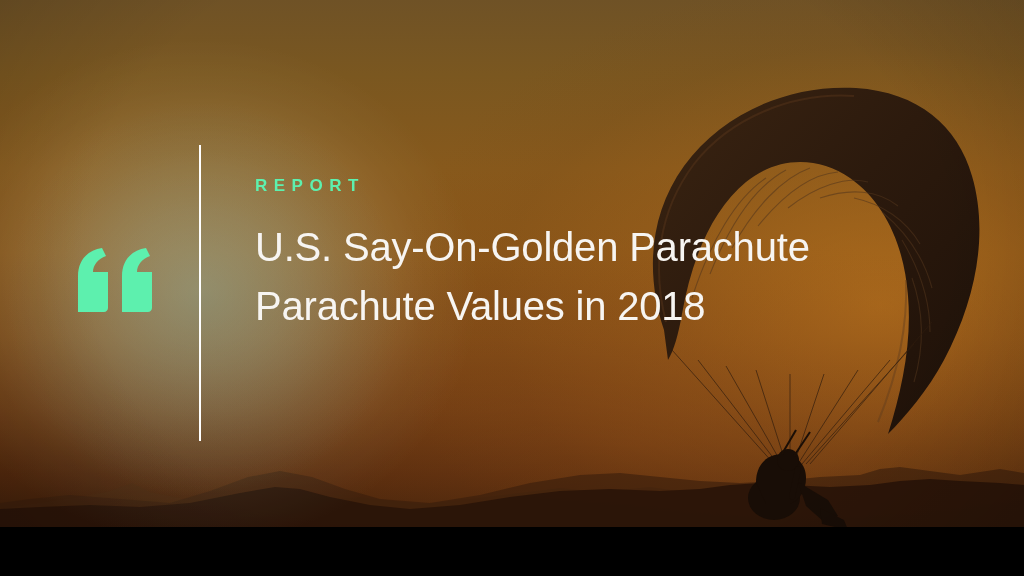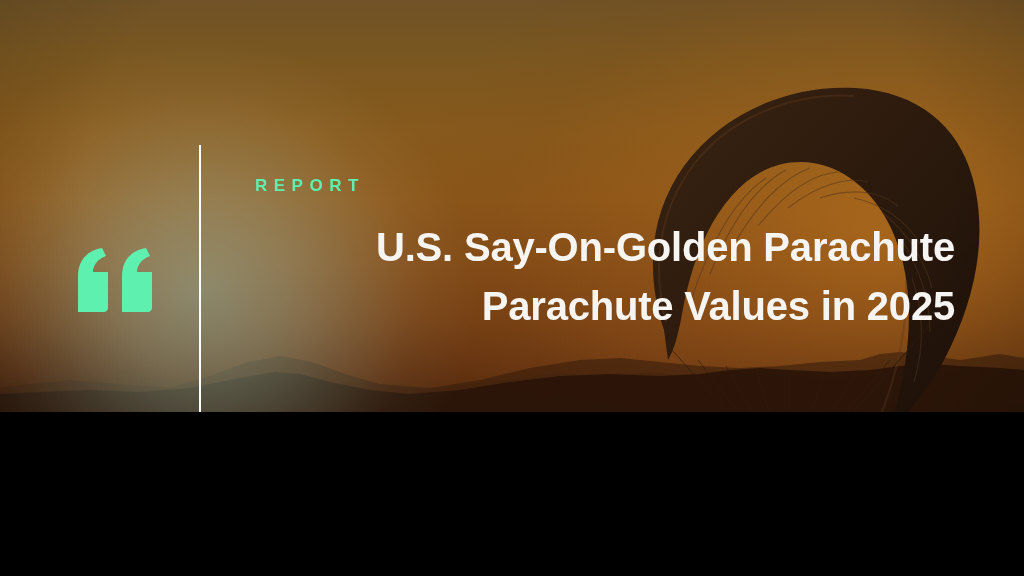--- a/index.html
+++ b/index.html
@@ -7,21 +7,21 @@
 
   html, body {
     width:1024px; height:576px;
     background:#000;
     font-family:"Liberation Sans", sans-serif;
     overflow:hidden;
   }
 
   #card {
     position:relative;
-    width:1024px; height:412px;
+    width:1024px; height:527px;
     overflow:hidden;
     background:#a16207;
   }
 
   
   .sky {
     position:absolute; inset:0;
     background:
       linear-gradient(to bottom,
         #6f5226 0%,
@@ -120,26 +120,25 @@
     font-weight:700;
     letter-spacing:6.5px;
     color:#5df0ae;
     line-height:1.2;
     margin-bottom:22px;
     white-space:nowrap;
   }
 
   #headline {
     font-size:40px;
-    font-weight:700;
+    font-weight:400;
     color:#f7f5f2;
     line-height:1.46;
     letter-spacing:-0.2px;
     white-space:nowrap;
-    text-align:right;
   }
   .hl-line { display:block; }
 </style>
 </head>
 <body>
 
 <div id="card">
 
   <div class="sky"></div>
   <div class="sun-glow"></div>
@@ -246,18 +245,18 @@
                  L80,60 C80,62.2 78.2,64 76,64 Z" fill="#5df0ae"></path>
       </svg>
     </div>
 
     <div id="divider"></div>
 
     <div id="text-block">
       <div id="eyebrow">REPORT</div>
       <h1 id="headline">
         <span class="hl-line">U.S. Say-On-Golden Parachute</span>
-        <span class="hl-line">Parachute Values in 2025</span>
+        <span class="hl-line">Parachute Values in 2018</span>
       </h1>
     </div>
 
   </div>
 </div>
 
 </body></html>

